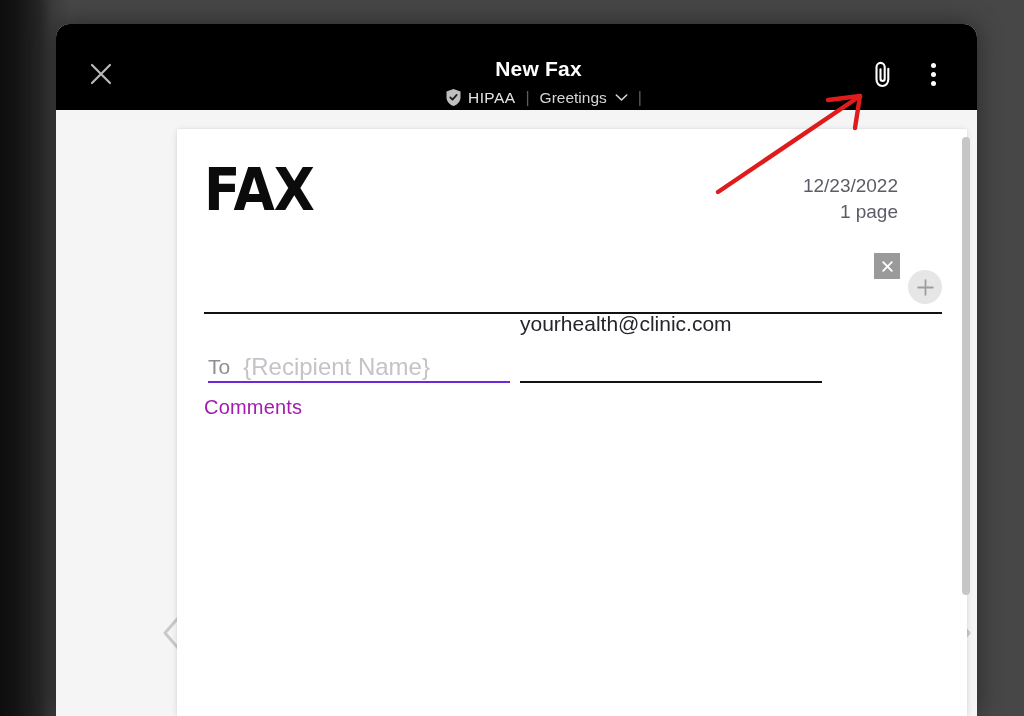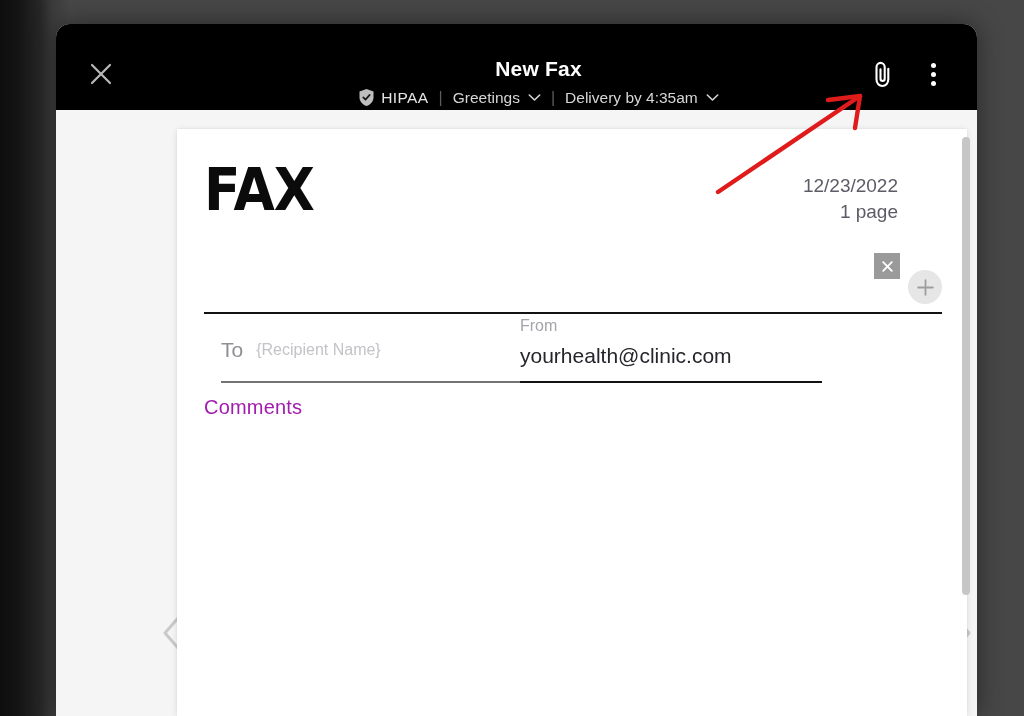--- a/index.html
+++ b/index.html
@@ -153,29 +153,29 @@
     cursor: pointer;
   }
 
   #divider-line {
     position: absolute; left: 0; right: 0; top: 183px;
     height: 2px; background: #121212;
   }
 
   
   #to-field {
-    position: absolute; left: 17px; top: 188px;
+    position: absolute; left: 4px; top: 188px;
     width: 302px; height: 66px;
-    border-bottom: 2px solid #737373;
+    border-bottom: 2px solid #6d28d9;
     display: flex; align-items: flex-end;
-    padding-bottom: 19px;
+    padding-bottom: 2px;
     cursor: text;
   }
   #to-label { font-size: 21px; color: #8e8e96; margin-right: 13px; line-height: 24px; }
-  #to-placeholder { font-size: 16px; color: #c3c3c8; line-height: 24px; }
+  #to-placeholder { font-size: 24px; color: #c3c3c8; line-height: 24px; }
 
   #from-field {
     position: absolute; left: 316px; top: 175px;
     width: 302px; height: 79px;
     border-bottom: 2px solid #121212;
     padding-bottom: 7px;
     cursor: text;
   }
   #from-label { font-size: 16px; color: #a4a4ac; line-height: 20px; padding-top: 12px; }
   #from-value { font-size: 21px; color: #25252b; line-height: 26px; margin-top: 7px; }
@@ -256,26 +256,20 @@
 
         <div class="sub-seg">
           <span>Greetings</span>
           <svg class="chev" viewBox="0 0 13 9">
             <path d="M1.3 2 L6.5 7 L11.7 2" stroke="#d6d6d6" stroke-width="1.6" fill="none" stroke-linecap="round" stroke-linejoin="round"></path>
           </svg>
         </div>
 
         <span class="sub-div">|</span>
 
-        <div class="sub-seg">
-          <span>Delivery by 4:35am</span>
-          <svg class="chev" viewBox="0 0 13 9">
-            <path d="M1.3 2 L6.5 7 L11.7 2" stroke="#d6d6d6" stroke-width="1.6" fill="none" stroke-linecap="round" stroke-linejoin="round"></path>
-          </svg>
-        </div>
 
       </div>
     </div>
 
     <div id="topbar-actions">
       <div id="clip-btn">
         <svg width="23" height="30" viewBox="0 0 23 30">
           <path d="M17.3 9.8 V20.6 C17.3 24.3 14.6 27 11.4 27 C8.2 27 5.5 24.3 5.5 20.6 V8.2 C5.5 5.8 7.3 3.9 9.6 3.9 C11.9 3.9 13.7 5.8 13.7 8.2 V19.8 C13.7 21 12.8 22 11.6 22 C10.4 22 9.5 21 9.5 19.8 V10.2" stroke="#ffffff" stroke-width="2.1" fill="none" stroke-linecap="round" stroke-linejoin="round"></path>
         </svg>
       </div>
@@ -321,21 +315,20 @@
         </div>
 
         <div id="divider-line"></div>
 
         <div id="to-field">
           <span id="to-label">To</span>
           <span id="to-placeholder">{Recipient Name}</span>
         </div>
 
         <div id="from-field">
-          <div id="from-label">From</div>
           <div id="from-value">yourhealth@clinic.com</div>
         </div>
 
         <div id="comments-label">Comments</div>
         <div id="comments-area"></div>
 
       </div>
     </div>
 
     <div id="paper-close">

